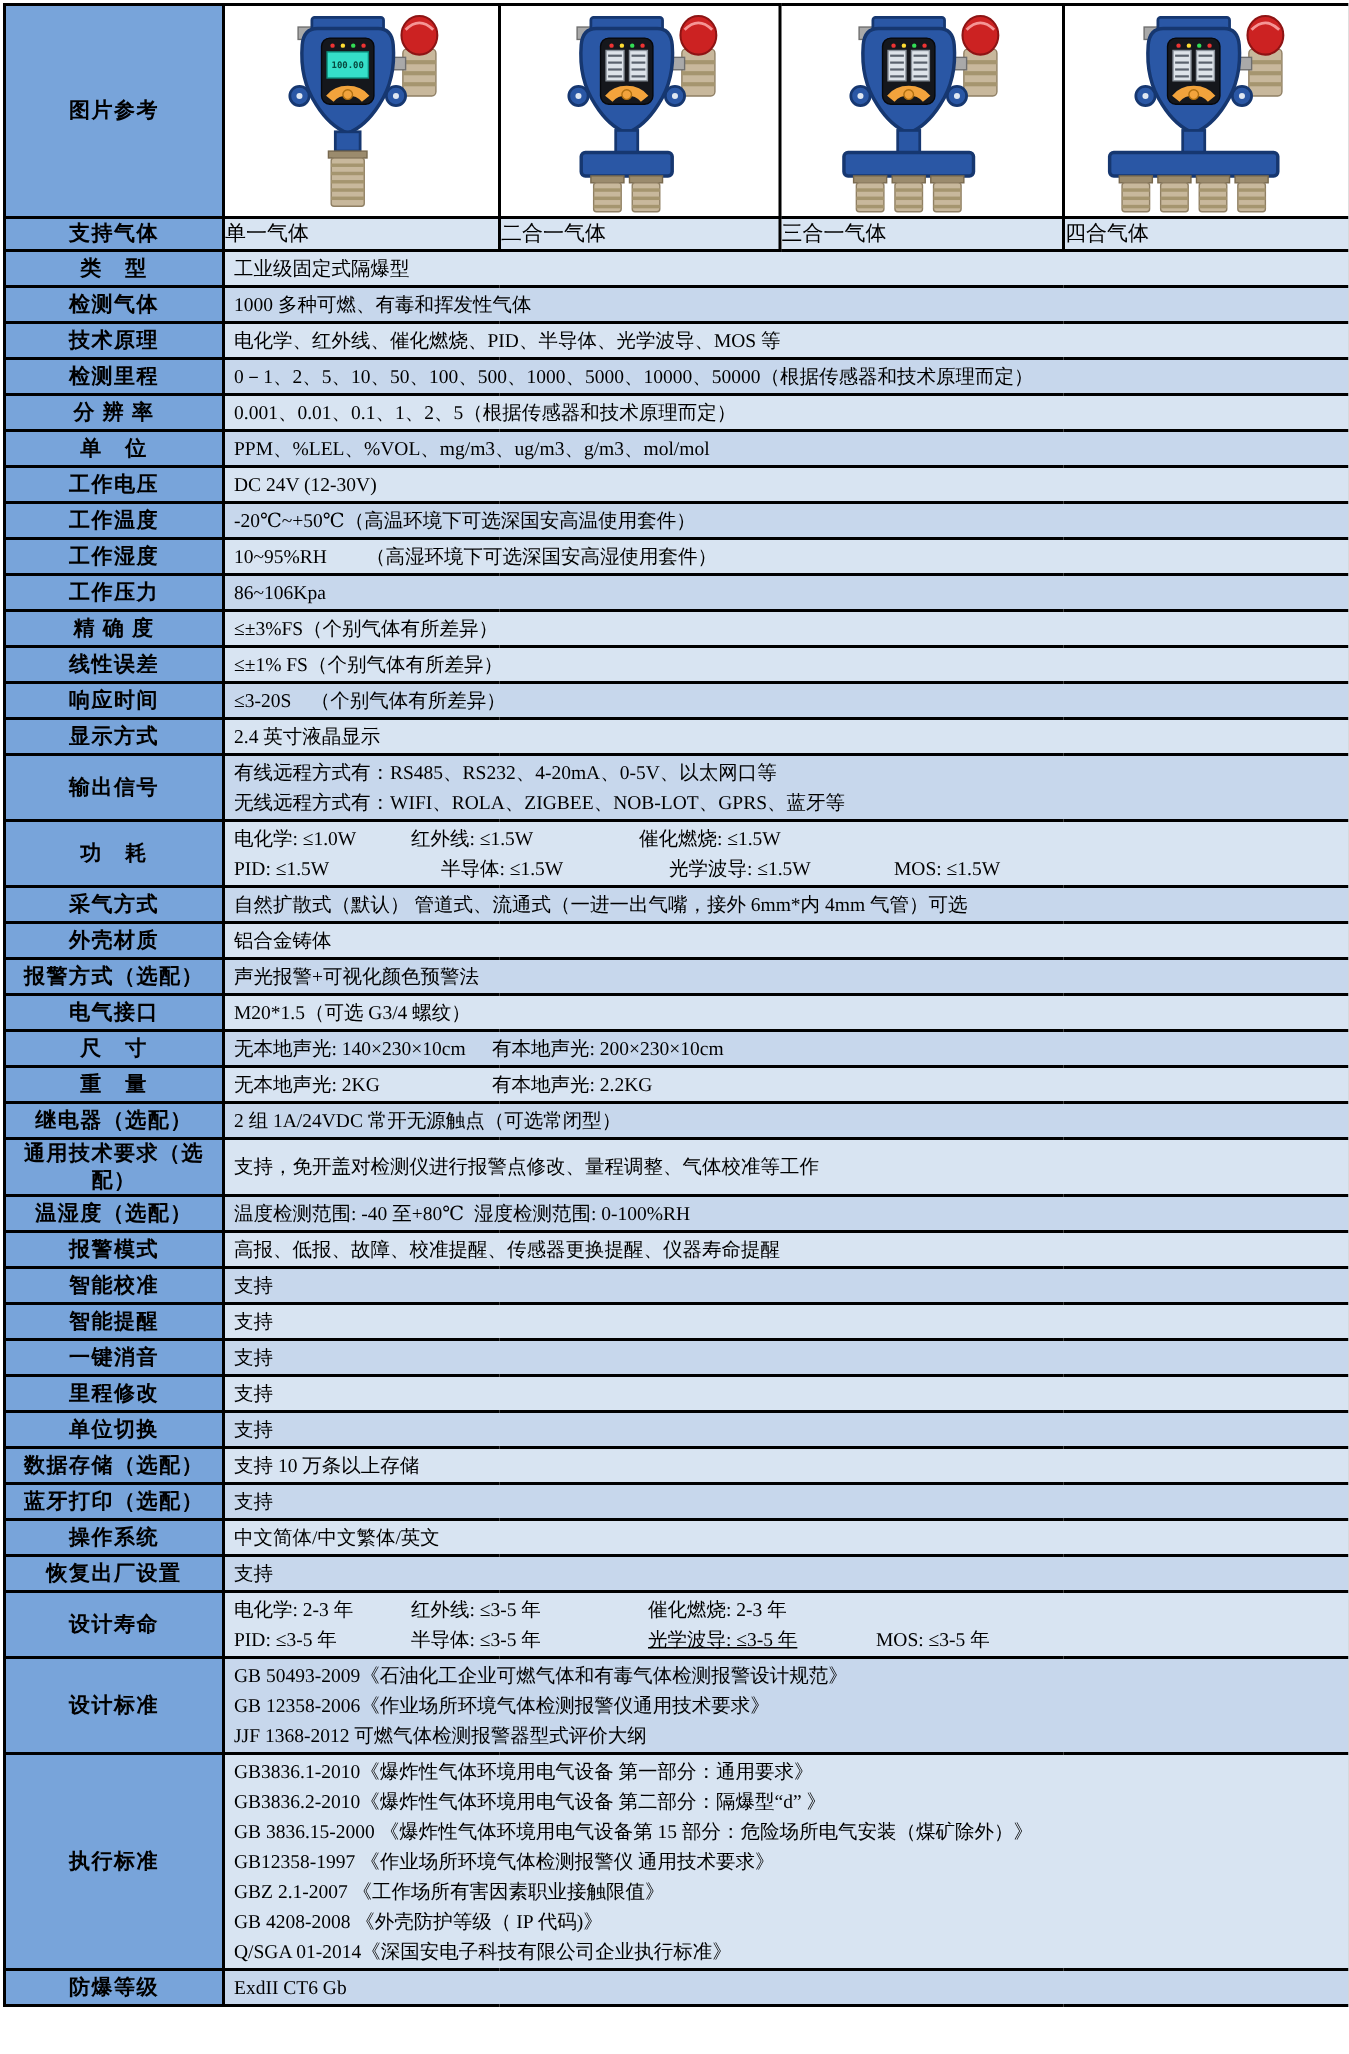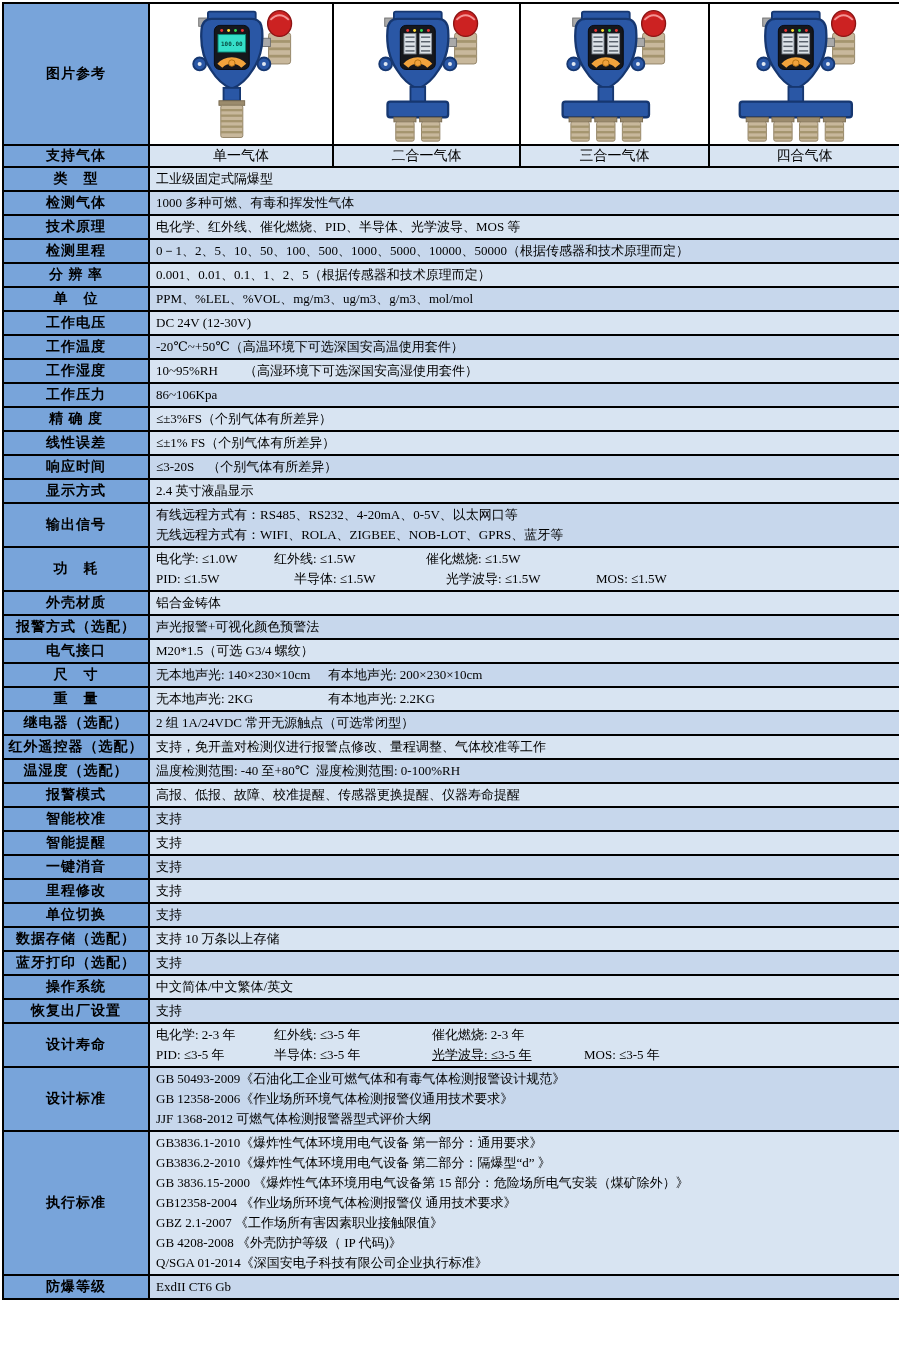--- a/index.html
+++ b/index.html
@@ -18,21 +18,21 @@
     background:var(--label-bg);
     font-weight:bold;font-size:14px;text-align:center;
     padding:0 2px;letter-spacing:1px;
   }
   tr.hdr th.lbl{letter-spacing:2px;}
   td.model-cell{
     background:var(--row-light);font-weight:bold;font-size:14px;
     text-align:center;height:24px;
   }
   tr.img-row td{background:#ffffff;text-align:center;vertical-align:middle;height:140px;}
-  tr.gas-row td{background:var(--row-light);font-size:14px;text-align:center;height:20px;}
+  tr.gas-row td{background:var(--row-light);font-size:14px;height:20px;}
   tr.spec td.val{background:var(--row-light);font-size:13px;text-align:left;padding:1px 6px;vertical-align:middle;}
   tr.spec.alt td.val{background:var(--row-dark);}
   tr.spec th.lbl{font-size:14px;}
   tr.spec{height:20px;}
   .ln{line-height:20px;white-space:nowrap;}
   .ln span{display:inline-block;vertical-align:top;}
   svg{display:block;margin:2px auto 0 auto;}
 </style>
 </head>
 <body>
@@ -373,20 +373,26 @@
             <div class="ln">无线远程方式有：WIFI、ROLA、ZIGBEE、NOB-LOT、GPRS、蓝牙等</div>
           </td>
         </tr>
         <tr class="spec">
           <th class="lbl">功　耗</th>
           <td class="val" colspan="4">
             <div class="ln"><span style="width: 118px;">电化学: ≤1.0W</span><span style="width: 152px;">红外线: ≤1.5W</span><span style="width: 150px;">催化燃烧: ≤1.5W</span></div>
             <div class="ln"><span style="width: 118px;">PID: ≤1.5W</span><span style="width: 152px; margin-left: 20px;">半导体: ≤1.5W</span><span style="width: 150px;">光学波导: ≤1.5W</span><span>MOS: ≤1.5W</span></div>
           </td>
         </tr>
+        <tr class="spec alt">
+          <th class="lbl">采气方式</th>
+          <td class="val" colspan="4">
+            <div class="ln">自然扩散式（默认） 管道式、流通式（一进一出气嘴，接外 6mm*内 4mm 气管）可选</div>
+          </td>
+        </tr>
         <tr class="spec">
           <th class="lbl">外壳材质</th>
           <td class="val" colspan="4">
             <div class="ln">铝合金铸体</div>
           </td>
         </tr>
         <tr class="spec alt">
           <th class="lbl">报警方式（选配）</th>
           <td class="val" colspan="4">
             <div class="ln">声光报警+可视化颜色预警法</div>
@@ -410,21 +416,21 @@
             <div class="ln"><span style="width: 172px;">无本地声光: 2KG</span><span>有本地声光: 2.2KG</span></div>
           </td>
         </tr>
         <tr class="spec alt">
           <th class="lbl">继电器（选配）</th>
           <td class="val" colspan="4">
             <div class="ln">2 组 1A/24VDC 常开无源触点（可选常闭型）</div>
           </td>
         </tr>
         <tr class="spec">
-          <th class="lbl">红外遥控器（选配）</th>
+          <th class="lbl">通用技术要求（选配）</th>
           <td class="val" colspan="4">
             <div class="ln">支持，免开盖对检测仪进行报警点修改、量程调整、气体校准等工作</div>
           </td>
         </tr>
         <tr class="spec alt">
           <th class="lbl">温湿度（选配）</th>
           <td class="val" colspan="4">
             <div class="ln"><span style="width: 160px;">温度检测范围: -40 至+80℃</span><span>湿度检测范围: 0-100%RH</span></div>
           </td>
         </tr>
@@ -502,21 +508,21 @@
             <div class="ln">GB 12358-2006《作业场所环境气体检测报警仪通用技术要求》</div>
             <div class="ln">JJF 1368-2012 可燃气体检测报警器型式评价大纲</div>
           </td>
         </tr>
         <tr class="spec">
           <th class="lbl">执行标准</th>
           <td class="val" colspan="4">
             <div class="ln">GB3836.1-2010《爆炸性气体环境用电气设备 第一部分：通用要求》</div>
             <div class="ln">GB3836.2-2010《爆炸性气体环境用电气设备 第二部分：隔爆型“d”  》</div>
             <div class="ln">GB 3836.15-2000 《爆炸性气体环境用电气设备第 15 部分：危险场所电气安装（煤矿除外）》</div>
-            <div class="ln">GB12358-2004 《作业场所环境气体检测报警仪 通用技术要求》</div>
+            <div class="ln">GB12358-1997 《作业场所环境气体检测报警仪 通用技术要求》</div>
             <div class="ln">GBZ 2.1-2007 《工作场所有害因素职业接触限值》</div>
             <div class="ln">GB 4208-2008 《外壳防护等级（ IP 代码)》</div>
             <div class="ln">Q/SGA 01-2014《深国安电子科技有限公司企业执行标准》</div>
           </td>
         </tr>
         <tr class="spec alt">
           <th class="lbl">防爆等级</th>
           <td class="val" colspan="4">
             <div class="ln">ExdII CT6 Gb</div>
           </td>

